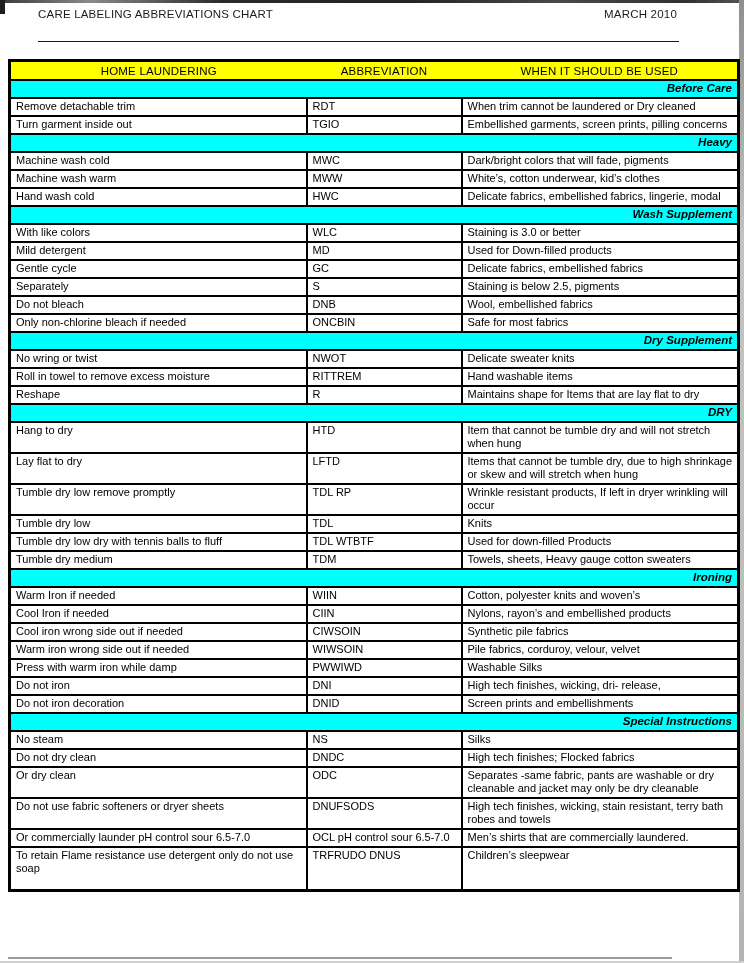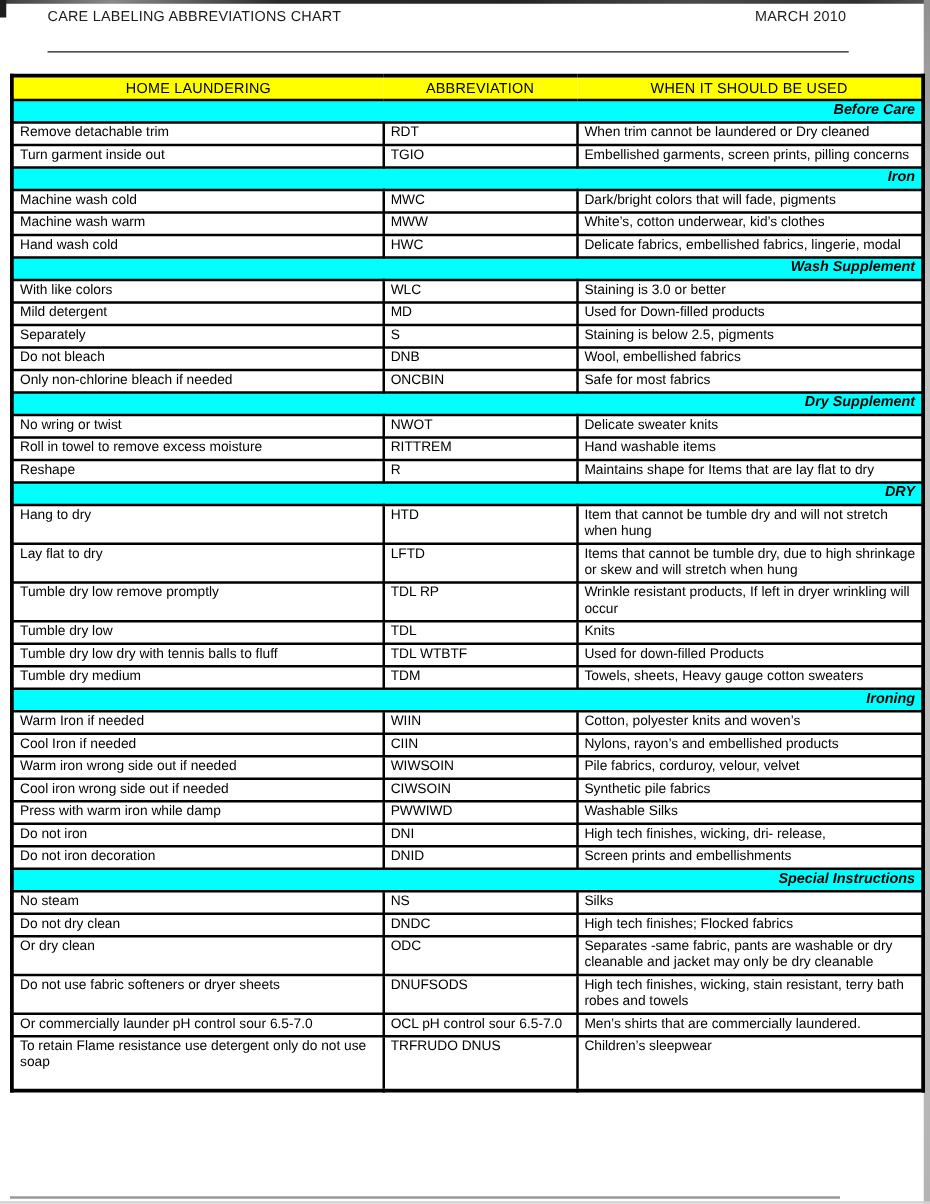--- a/index.html
+++ b/index.html
@@ -95,21 +95,21 @@
     <td>When trim cannot be laundered or Dry cleaned</td>
   </tr>
 
   <tr class="data-row">
     <td>Turn garment inside out</td>
     <td>TGIO</td>
     <td>Embellished garments, screen prints, pilling concerns</td>
   </tr>
 
   <tr class="section-row">
-    <td colspan="3">Iron</td>
+    <td colspan="3">Heavy</td>
   </tr>
 
   <tr class="data-row">
     <td>Machine wash cold</td>
     <td>MWC</td>
     <td>Dark/bright colors that will fade, pigments</td>
   </tr>
 
   <tr class="data-row">
     <td>Machine wash warm</td>
@@ -132,20 +132,25 @@
     <td>WLC</td>
     <td>Staining is 3.0 or better</td>
   </tr>
 
   <tr class="data-row">
     <td>Mild detergent</td>
     <td>MD</td>
     <td>Used for Down-filled products</td>
   </tr>
 
+  <tr class="data-row">
+    <td>Gentle cycle</td>
+    <td>GC</td>
+    <td>Delicate fabrics, embellished fabrics</td>
+  </tr>
 
   <tr class="data-row">
     <td>Separately</td>
     <td>S</td>
     <td>Staining is below 2.5, pigments</td>
   </tr>
 
 
   <tr class="data-row">
     <td>Do not bleach</td>
@@ -232,32 +237,32 @@
     <td>Cotton, polyester knits and woven’s</td>
   </tr>
 
   <tr class="data-row">
     <td>Cool Iron if needed</td>
     <td>CIIN</td>
     <td>Nylons, rayon’s and embellished products</td>
   </tr>
 
   <tr class="data-row">
+    <td>Cool iron wrong side out if needed</td>
+    <td>CIWSOIN</td>
+    <td>Synthetic pile fabrics</td>
+  </tr>
+
+  <tr class="data-row">
     <td>Warm iron wrong side out if needed</td>
     <td>WIWSOIN</td>
     <td>Pile fabrics, corduroy, velour, velvet</td>
   </tr>
 
   <tr class="data-row">
-    <td>Cool iron wrong side out if needed</td>
-    <td>CIWSOIN</td>
-    <td>Synthetic pile fabrics</td>
-  </tr>
-
-  <tr class="data-row">
     <td>Press with warm iron while damp</td>
     <td>PWWIWD</td>
     <td>Washable Silks</td>
   </tr>
 
   <tr class="data-row">
     <td>Do not iron</td>
     <td>DNI</td>
     <td>High tech finishes, wicking, dri- release,</td>
   </tr>

